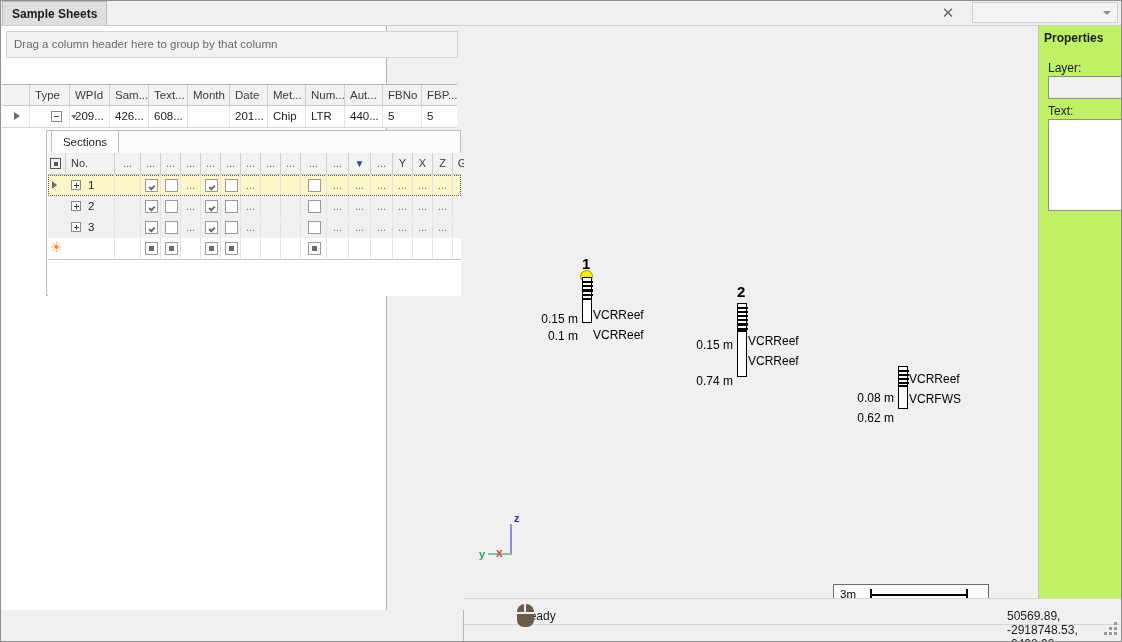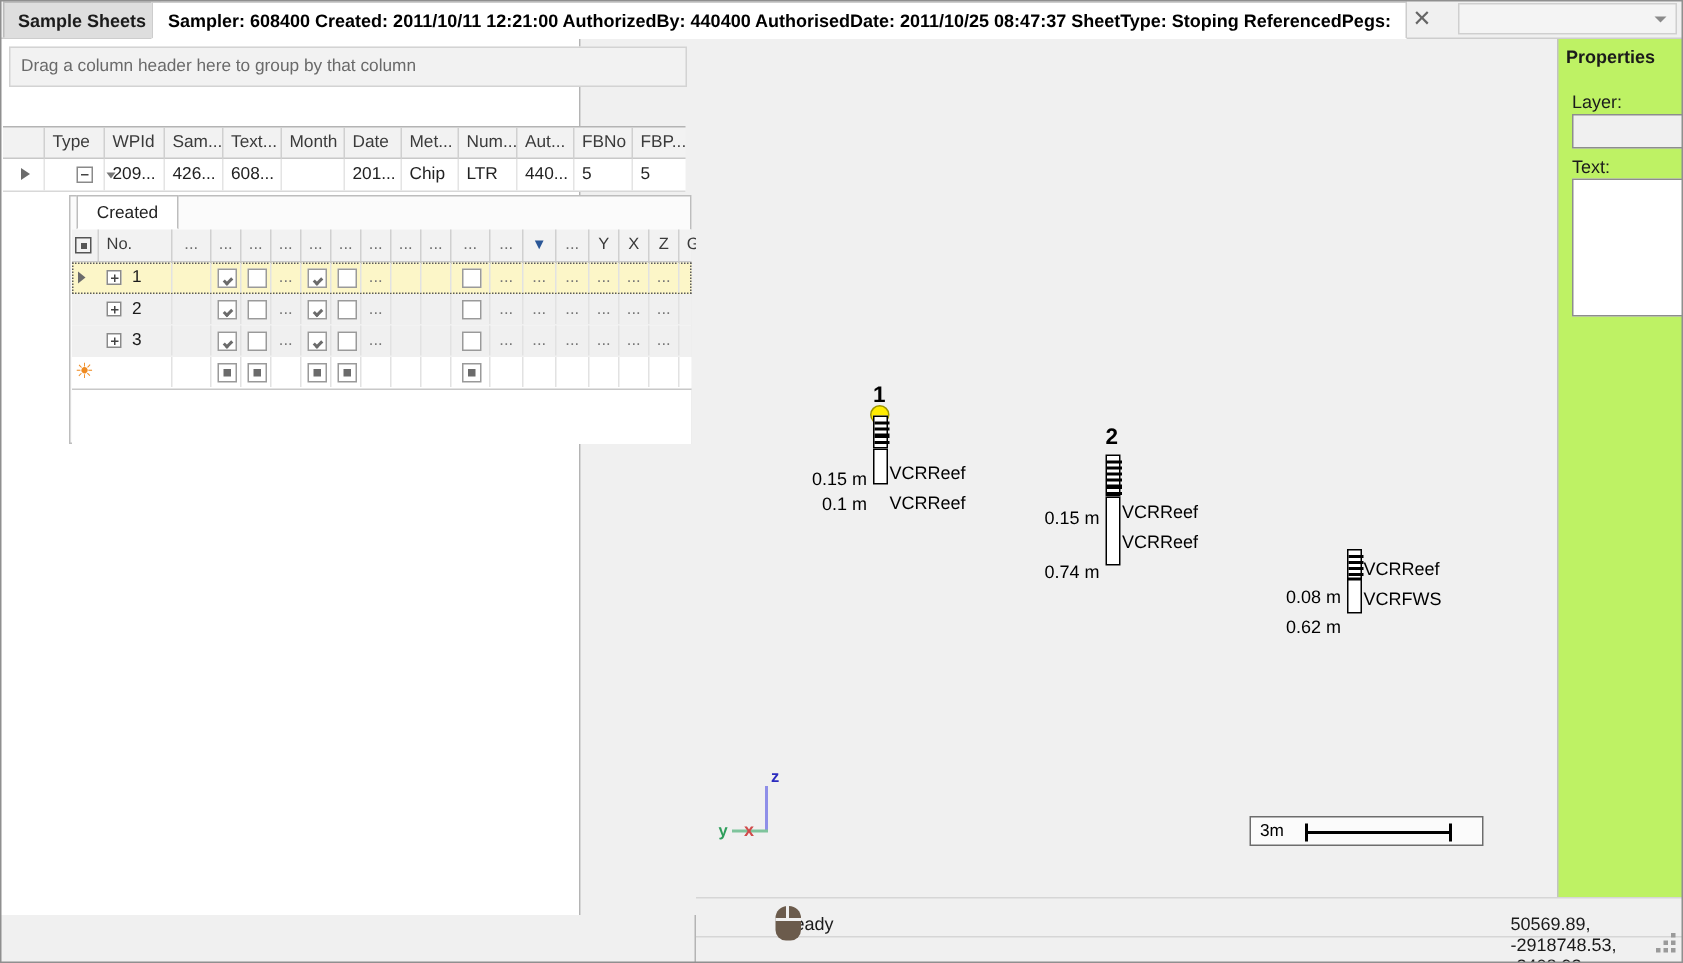--- a/index.html
+++ b/index.html
@@ -170,21 +170,21 @@
   .core .ttl{position:absolute;font-size:15px;font-weight:bold;color:#000;}
   .core .rl{position:absolute;font-size:12px;color:#000;white-space:nowrap;}
   .core .ll{position:absolute;font-size:12px;color:#000;white-space:nowrap;text-align:right;}
 
   .axes{position:absolute;left:470px;top:512px;width:60px;height:60px;}
   .axline{position:absolute;}
   .axlabel{position:absolute;font-size:11px;font-weight:bold;}
   .origin{position:absolute;color:#d04a4a;font-size:12px;font-weight:bold;line-height:10px;}
 
   .scalebar{
-    position:absolute;left:833px;top:544px;width:156px;height:20px;
+    position:absolute;left:833px;top:584px;width:156px;height:20px;
     background:#fbfbfb;border:1px solid #6d6d6d;box-sizing:border-box;
   }
   .scalebar .sval{position:absolute;left:6px;top:3px;font-size:11.5px;color:#000;}
   .scalebar .sline{position:absolute;left:36px;top:9px;width:98px;height:2px;background:#000;}
   .scalebar .stick1{position:absolute;left:36px;top:4px;width:2px;height:12px;background:#000;}
   .scalebar .stick2{position:absolute;left:132px;top:4px;width:2px;height:12px;background:#000;}
 
   
   .props{
     position:absolute;left:1038px;top:26px;width:135px;height:572px;
@@ -227,21 +227,20 @@
   }
 </style>
 </head>
 <body>
 
 <div id="app">
 
   <div class="tabstrip">
     <div class="tabline"></div>
     <div class="tab-left">Sample Sheets</div>
-    <div class="tab-doc">Sampler: 608400 Created: 2011/10/11 12:21:00 AuthorizedBy: 440400 AuthorisedDate: 2011/10/25 08:47:37 SheetType: Stoping ReferencedPegs:</div>
     <div class="tab-close">✕</div>
     <div class="top-combo">
       <span></span>
       <span class="arrow"></span>
     </div>
   </div>
 
   <div class="gridpanel">
 
     <div class="groupbar">Drag a column header here to group by that column</div>
@@ -274,21 +273,21 @@
         <div class="dc" style="left:228px;width:38px;">201...</div>
         <div class="dc" style="left:266px;width:38px;">Chip</div>
         <div class="dc" style="left:304px;width:39px;">LTR</div>
         <div class="dc" style="left:343px;width:38px;">440...</div>
         <div class="dc" style="left:381px;width:39px;">5</div>
         <div class="dc" style="left:420px;width:35px;border-right:none;">5</div>
       </div>
     </div>
 
     <div class="detailwrap">
-      <div class="sectab">Created</div>
+      <div class="sectab">Sections</div>
 
       <div class="sgrid">
         <div class="shead">
           <div class="hc" style="left:0;width:18px;">
             <span class="sqicon"></span>
           </div>
           <div class="hc lbl dk" style="left:18px;width:49px;">No.</div>
           <div class="hc" style="left:67px;width:26px;">...</div>
           <div class="hc" style="left:93px;width:20px;">...</div>
           <div class="hc" style="left:113px;width:20px;">...</div>

